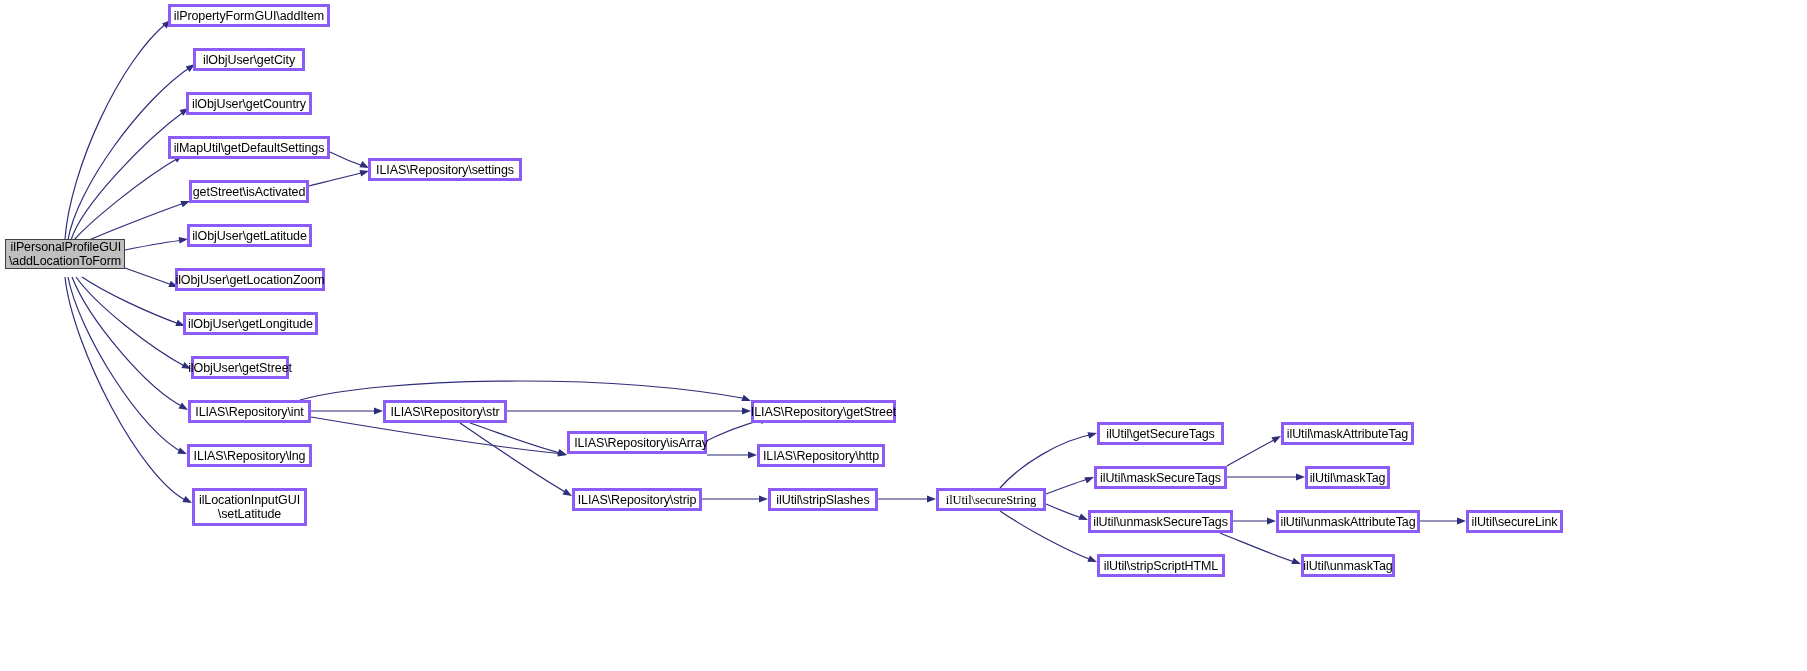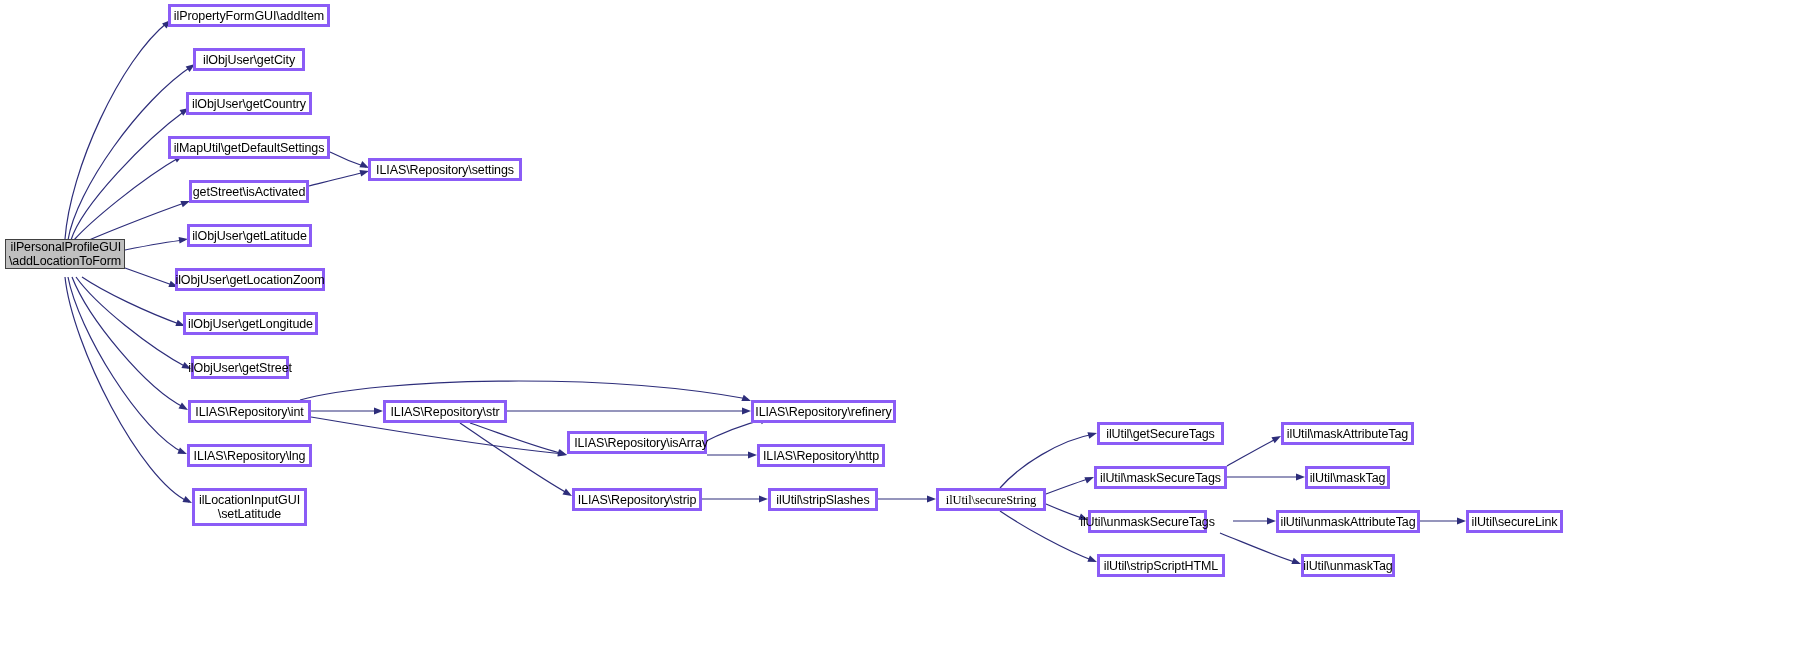--- a/index.html
+++ b/index.html
@@ -126,28 +126,28 @@
     <div class="node" style="left: 189px; top: 180px; width: 120px; height: 23px;"><span>getStreet\isActivated</span></div>
     <div class="node" style="left: 187px; top: 224px; width: 125px; height: 23px;"><span>ilObjUser\getLatitude</span></div>
     <div class="node" style="left: 175px; top: 268px; width: 150px; height: 23px;"><span>ilObjUser\getLocationZoom</span></div>
     <div class="node" style="left: 183px; top: 312px; width: 135px; height: 23px;"><span>ilObjUser\getLongitude</span></div>
     <div class="node" style="left: 191px; top: 356px; width: 98px; height: 23px; justify-content: center;"><span>ilObjUser\getStreet</span></div>
     <div class="node" style="left: 188px; top: 400px; width: 123px; height: 23px;"><span>ILIAS\Repository\int</span></div>
     <div class="node" style="left: 187px; top: 444px; width: 125px; height: 23px;"><span>ILIAS\Repository\lng</span></div>
     <div class="node" style="left: 192px; top: 488px; width: 115px; height: 38px;"><span>ilLocationInputGUI
 \setLatitude</span></div>
     <div class="node" style="left: 383px; top: 400px; width: 124px; height: 23px;"><span>ILIAS\Repository\str</span></div>
-    <div class="node" style="left: 751px; top: 400px; width: 145px; height: 23px;"><span>ILIAS\Repository\refinery</span></div>
+    <div class="node" style="left: 751px; top: 400px; width: 145px; height: 23px;"><span>ILIAS\Repository\getStreet</span></div>
     <div class="node" style="left: 567px; top: 431px; width: 140px; height: 23px; padding-left: 8px;"><span>ILIAS\Repository\isArray</span></div>
     <div class="node" style="left: 757px; top: 444px; width: 128px; height: 23px;"><span>ILIAS\Repository\http</span></div>
     <div class="node" style="left: 572px; top: 488px; width: 130px; height: 23px;"><span>ILIAS\Repository\strip</span></div>
     <div class="node" style="left: 768px; top: 488px; width: 110px; height: 23px;"><span>ilUtil\stripSlashes</span></div>
     <div class="node" style="left: 936px; top: 488px; width: 110px; height: 23px; font-family: Liberation Serif, serif;"><span>ilUtil\secureString</span></div>
     <div class="node" style="left: 1097px; top: 422px; width: 127px; height: 23px;"><span>ilUtil\getSecureTags</span></div>
     <div class="node" style="left: 1094px; top: 466px; width: 133px; height: 23px;"><span>ilUtil\maskSecureTags</span></div>
-    <div class="node" style="left: 1088px; top: 510px; width: 119px; height: 23px;"><span>ilUtil\unmaskSecureTags</span></div>
+    <div class="node" style="left: 1088px; top: 510px; width: 145px; height: 23px;"><span>ilUtil\unmaskSecureTags</span></div>
     <div class="node" style="left: 1097px; top: 554px; width: 128px; height: 23px;"><span>ilUtil\stripScriptHTML</span></div>
     <div class="node" style="left: 1281px; top: 422px; width: 133px; height: 23px;"><span>ilUtil\maskAttributeTag</span></div>
     <div class="node" style="left: 1305px; top: 466px; width: 85px; height: 23px;"><span>ilUtil\maskTag</span></div>
     <div class="node" style="left: 1276px; top: 510px; width: 144px; height: 23px;"><span>ilUtil\unmaskAttributeTag</span></div>
     <div class="node" style="left: 1301px; top: 554px; width: 94px; height: 23px;"><span>ilUtil\unmaskTag</span></div>
     <div class="node" style="left: 1466px; top: 510px; width: 97px; height: 23px; justify-content: center;"><span>ilUtil\secureLink</span></div>
   </div>
 
 </body></html>

